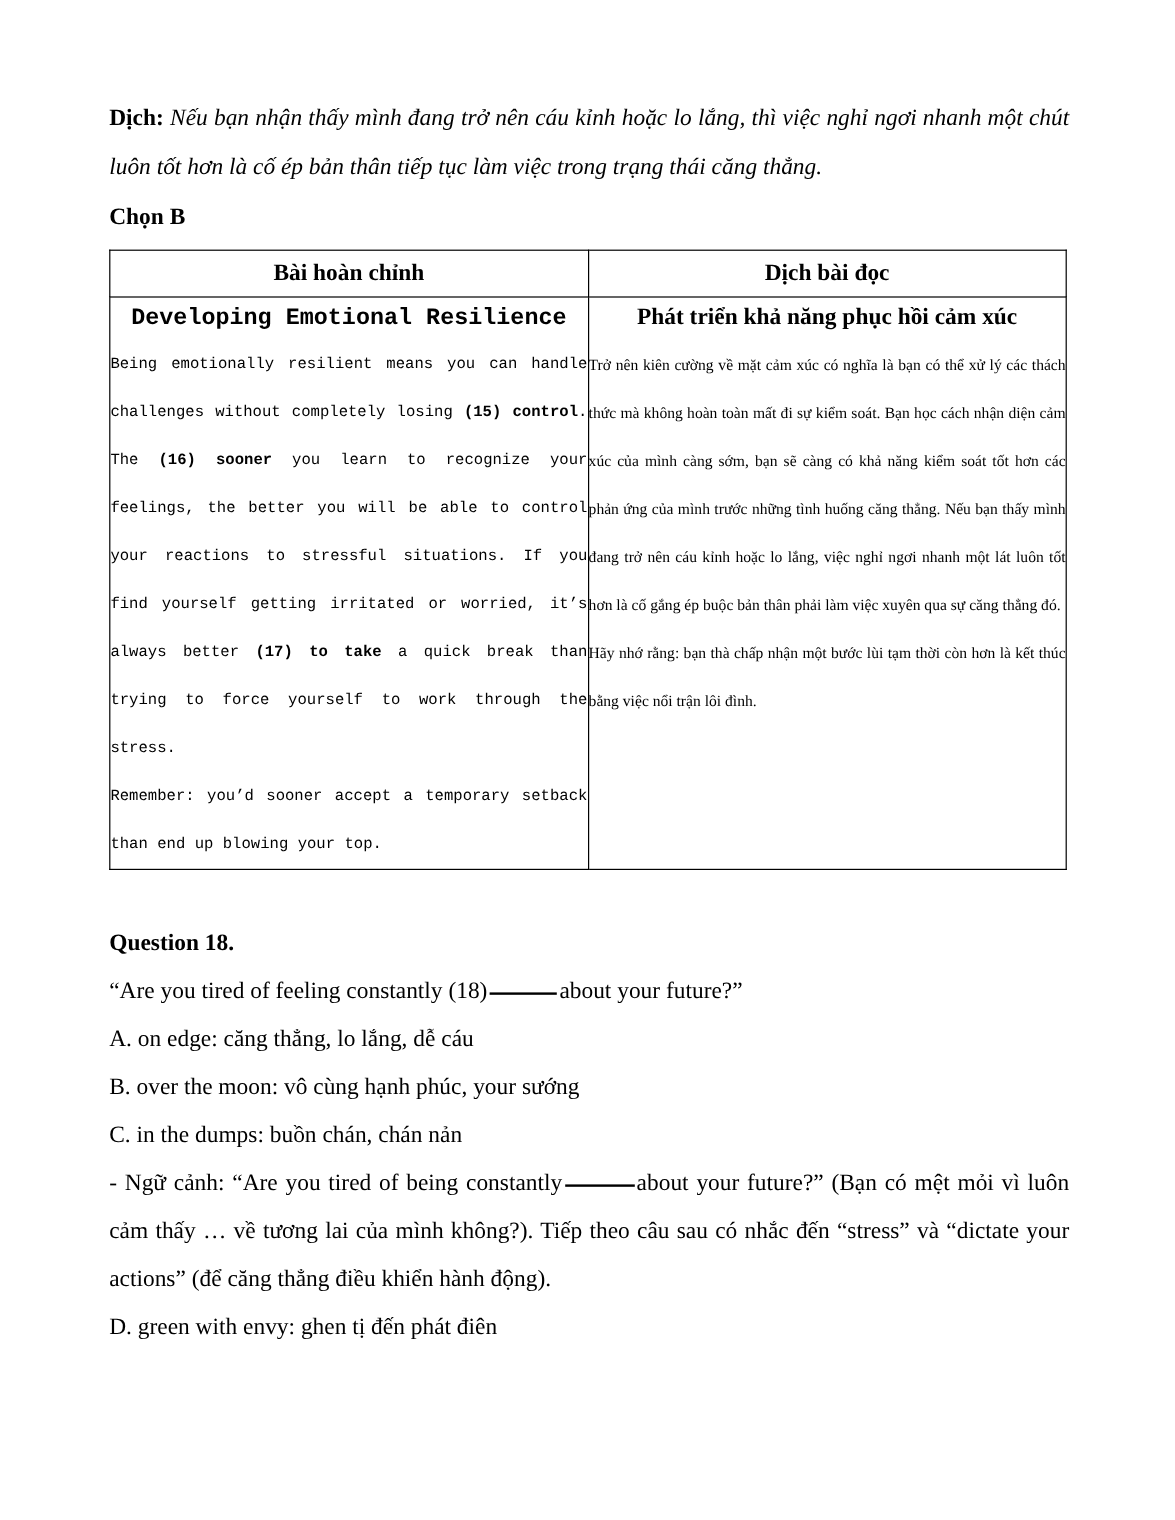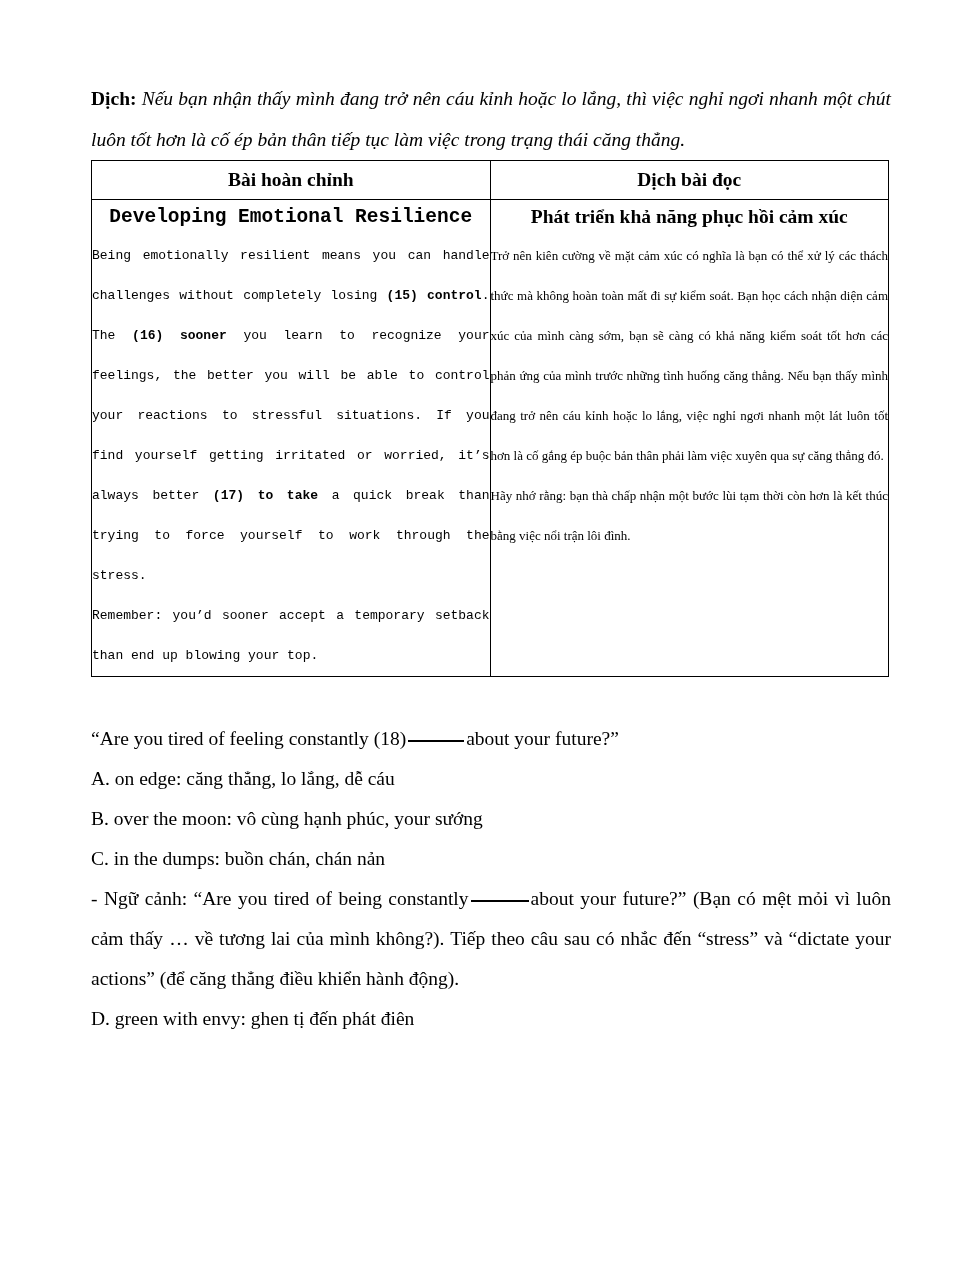--- a/index.html
+++ b/index.html
@@ -113,20 +113,21 @@
 </head>
 <body>
 
 <div class="page">
 
   <div class="dich-block">
     <span class="lbl-bold">Dịch:</span>
     <span class="ital">Nếu bạn nhận thấy mình đang trở nên cáu kỉnh hoặc lo lắng, thì việc nghỉ ngơi nhanh một chút luôn tốt hơn là cố ép bản thân tiếp tục làm việc trong trạng thái căng thẳng.</span>
   </div>
 
+  <div class="chon">Chọn B</div>
 
   <table class="doc-table">
     <thead>
       <tr>
         <th class="col-head">Bài hoàn chỉnh</th>
         <th class="col-head">Dịch bài đọc</th>
       </tr>
     </thead>
     <tbody>
       <tr>
@@ -142,20 +143,21 @@
           <div>
               <div class="cell-para"><span>Trở nên kiên cường về mặt cảm xúc có nghĩa là bạn có thể xử lý các thách thức mà không hoàn toàn mất đi sự kiểm soát. Bạn học cách nhận diện cảm xúc của mình càng sớm, bạn sẽ càng có khả năng kiểm soát tốt hơn các phản ứng của mình trước những tình huống căng thẳng. Nếu bạn thấy mình đang trở nên cáu kỉnh hoặc lo lắng, việc nghỉ ngơi nhanh một lát luôn tốt hơn là cố gắng ép buộc bản thân phải làm việc xuyên qua sự căng thẳng đó.</span></div>
               <div class="cell-para"><span>Hãy nhớ rằng: bạn thà chấp nhận một bước lùi tạm thời còn hơn là kết thúc bằng việc nổi trận lôi đình.</span></div>
             </div>
         </td>
       </tr>
     </tbody>
   </table>
 
   <div class="qblock">
+    <div class="q-title">Question 18.</div>
 
     <div class="q-line">
       <span>“Are you tired of feeling constantly (18)</span><span class="blank"></span><span>about your future?”</span>
     </div>
 
     <div class="q-line">A. on edge: căng thẳng, lo lắng, dễ cáu</div>
     <div class="q-line">B. over the moon: vô cùng hạnh phúc, your sướng</div>
     <div class="q-line">C. in the dumps: buồn chán, chán nản</div>
     <div class="q-line justified">
       <span>- Ngữ cảnh: “Are you tired of being constantly</span><span class="blank wide"></span><span>about your future?” (Bạn có mệt mỏi vì luôn cảm thấy … về tương lai của mình không?). Tiếp theo câu sau có nhắc đến “stress” và “dictate your actions” (để căng thẳng điều khiển hành động).</span>

